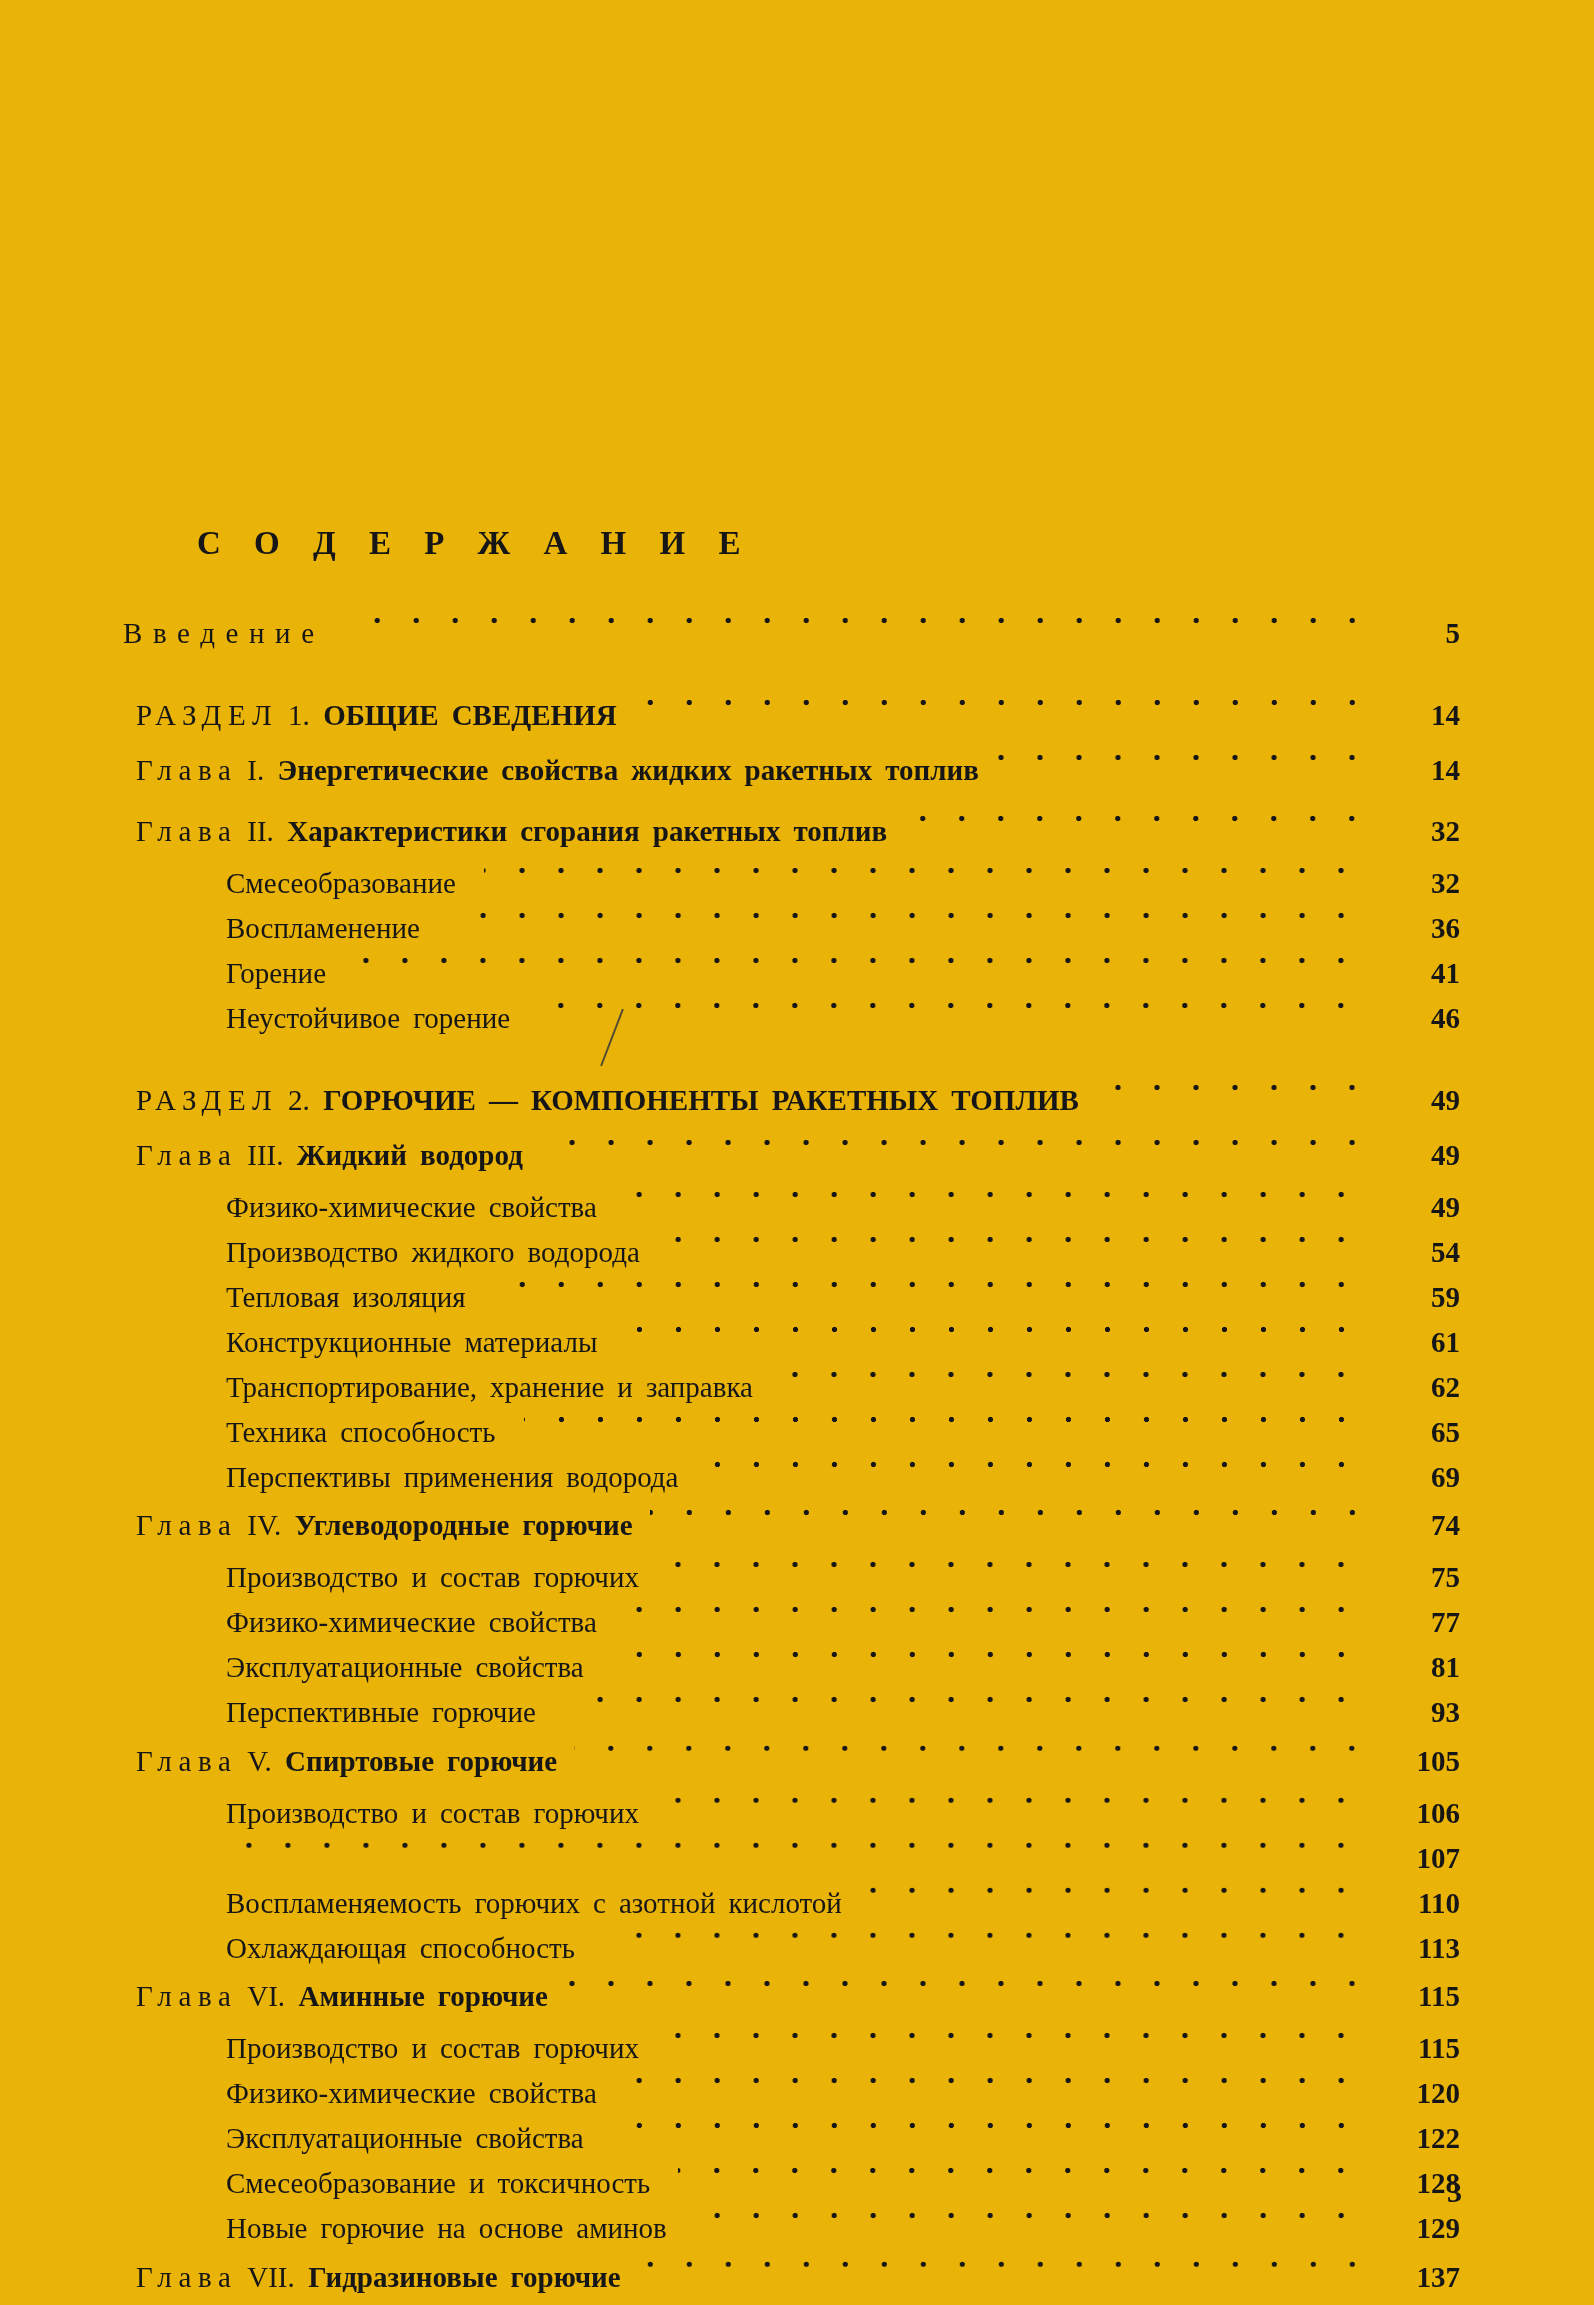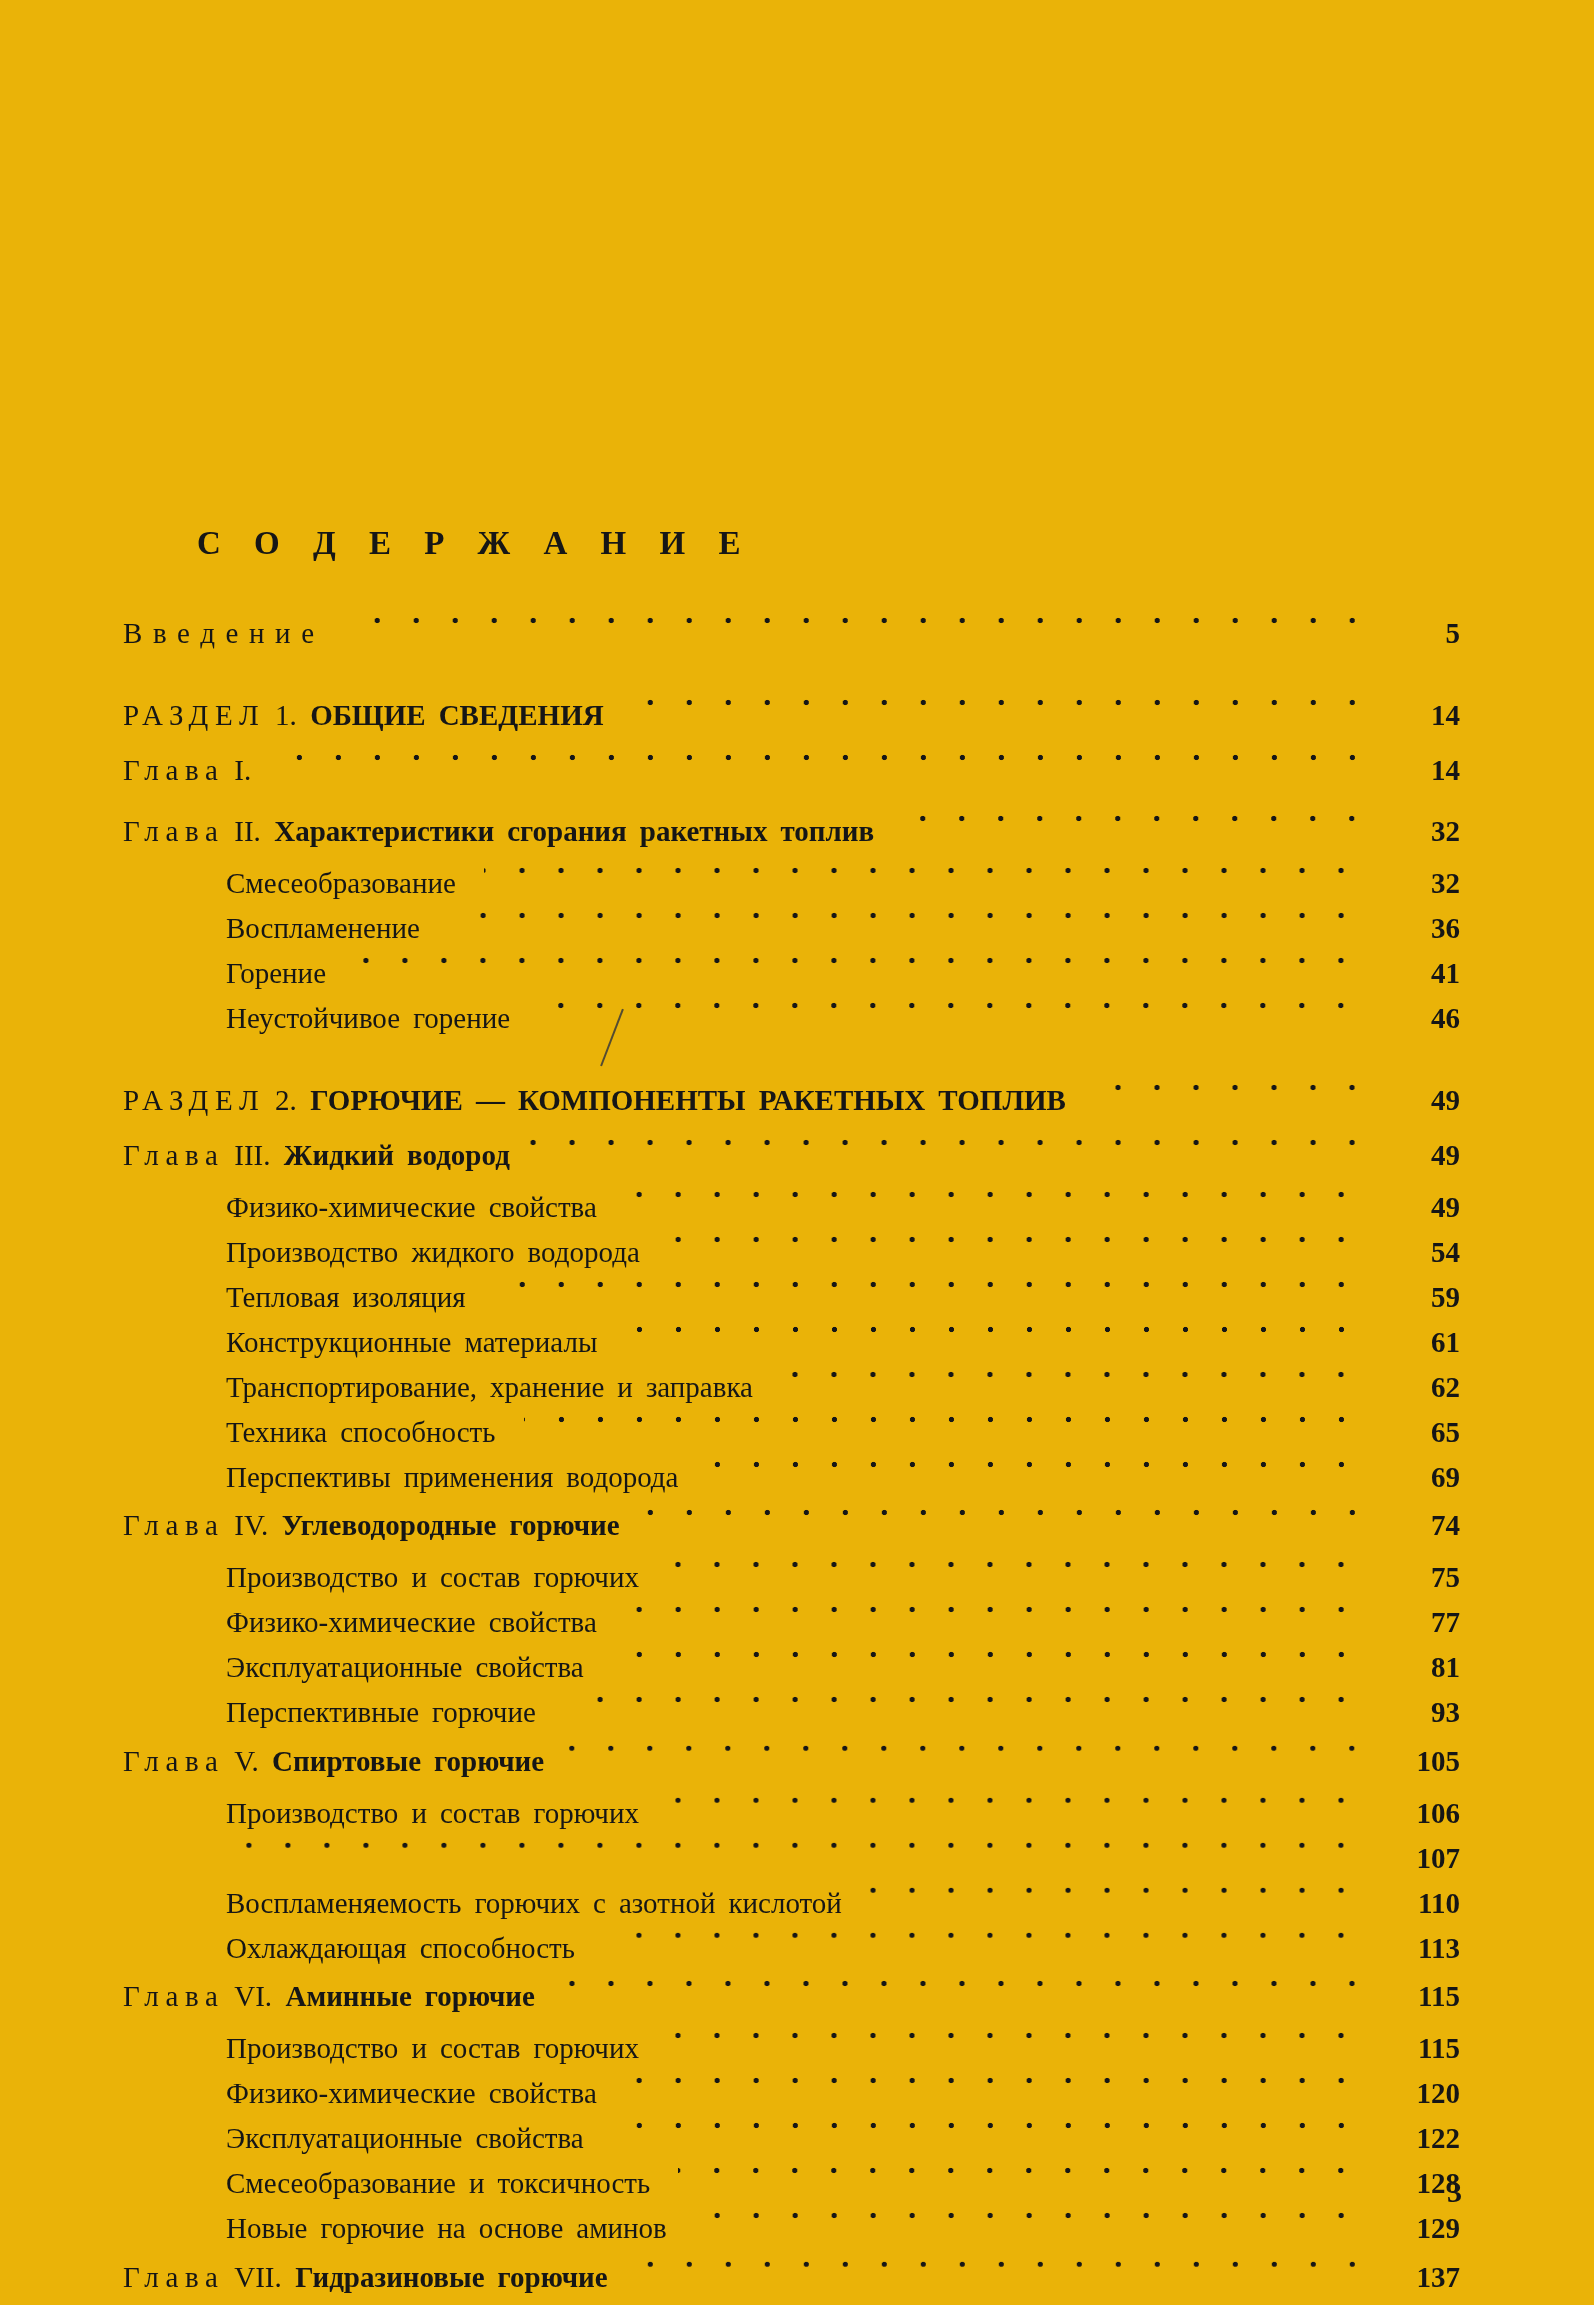--- a/index.html
+++ b/index.html
@@ -18,21 +18,21 @@
     display:flex; align-items:flex-start; height:34px;
     font-size:29px; line-height:34px; white-space:nowrap;
   }
   .row.intro   { margin-top:0; }
   .row.section { margin-top:48px; }
   .row.chapter { margin-top:14.4px; }
   .row.section + .row.chapter { margin-top:21px; }
   .row.chapter + .row.chapter { margin-top:27px; }
   .row.sub { margin-top:18px; padding-left:103px;gap:11px; }
   .row.sub + .row.sub { margin-top:11px; }
-  .prefix-word { letter-spacing:6.7px; }
+  .prefix-word { letter-spacing:6.7px;margin-left:13px; }
   .intro .label { letter-spacing:10.6px; font-weight:normal; }
   .prefix-num { margin-left:9.6px; margin-right:13.4px; }
   .section .label, .chapter .label { font-weight:bold; }
   .label { word-spacing:5.8px; }
   .leader {
     flex:1 1 auto; height:8.6px; margin:0 15.4px 0 17.3px;
     background-image:radial-gradient(circle, #161616 2.2px, rgba(0,0,0,0) 2.9px);
     background-size:39px 8.6px; background-repeat:repeat-x;
     background-position:right 1.9px bottom 0;
   }
@@ -63,20 +63,21 @@
       <div class="row section">
     <span class="prefix-word">РАЗДЕЛ</span>
     <span class="prefix-num">1.</span>
     <span class="label">ОБЩИЕ СВЕДЕНИЯ</span>
     <span class="leader"></span>
     <span class="pagenum">14</span>
   </div>
       <div class="row chapter">
     <span class="prefix-word">Глава</span>
     <span class="prefix-num">I.</span>
+    <span class="label">Энергетические свойства жидких ракетных топлив</span>
     <span class="leader"></span>
     <span class="pagenum">14</span>
   </div>
       <div class="row chapter">
     <span class="prefix-word">Глава</span>
     <span class="prefix-num">II.</span>
     <span class="label">Характеристики сгорания ракетных топлив</span>
     <span class="leader"></span>
     <span class="pagenum">32</span>
   </div>

